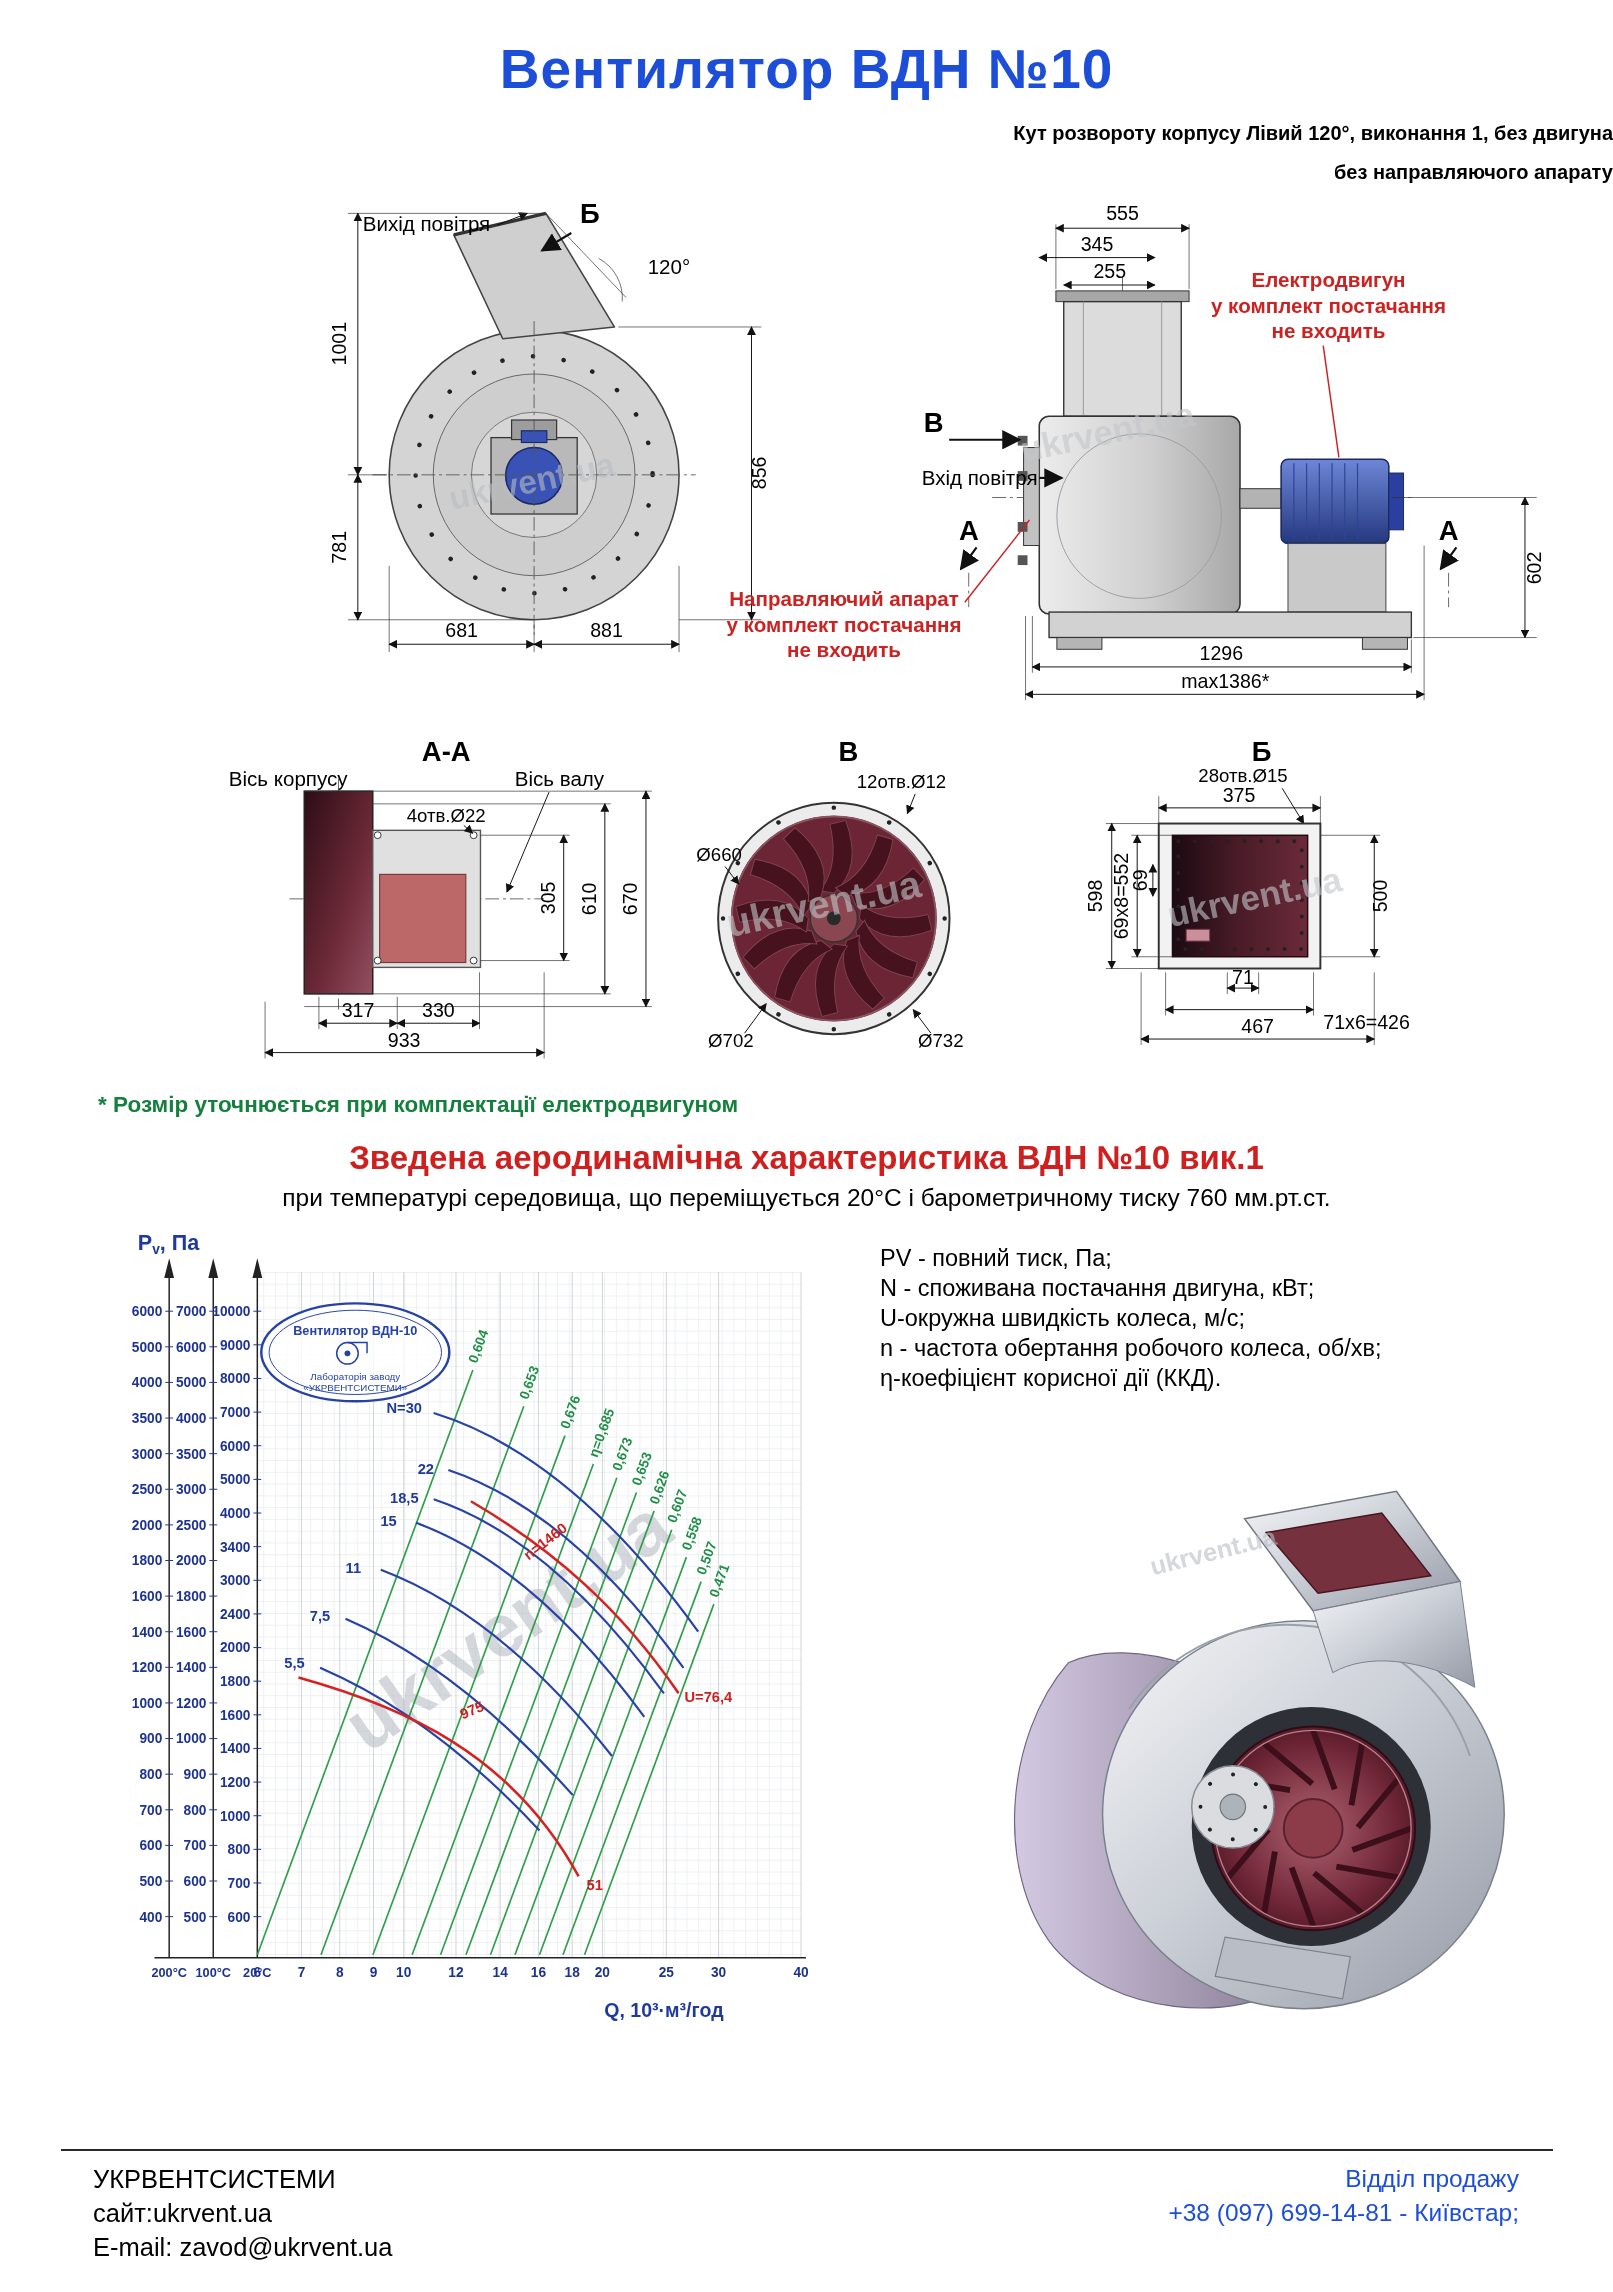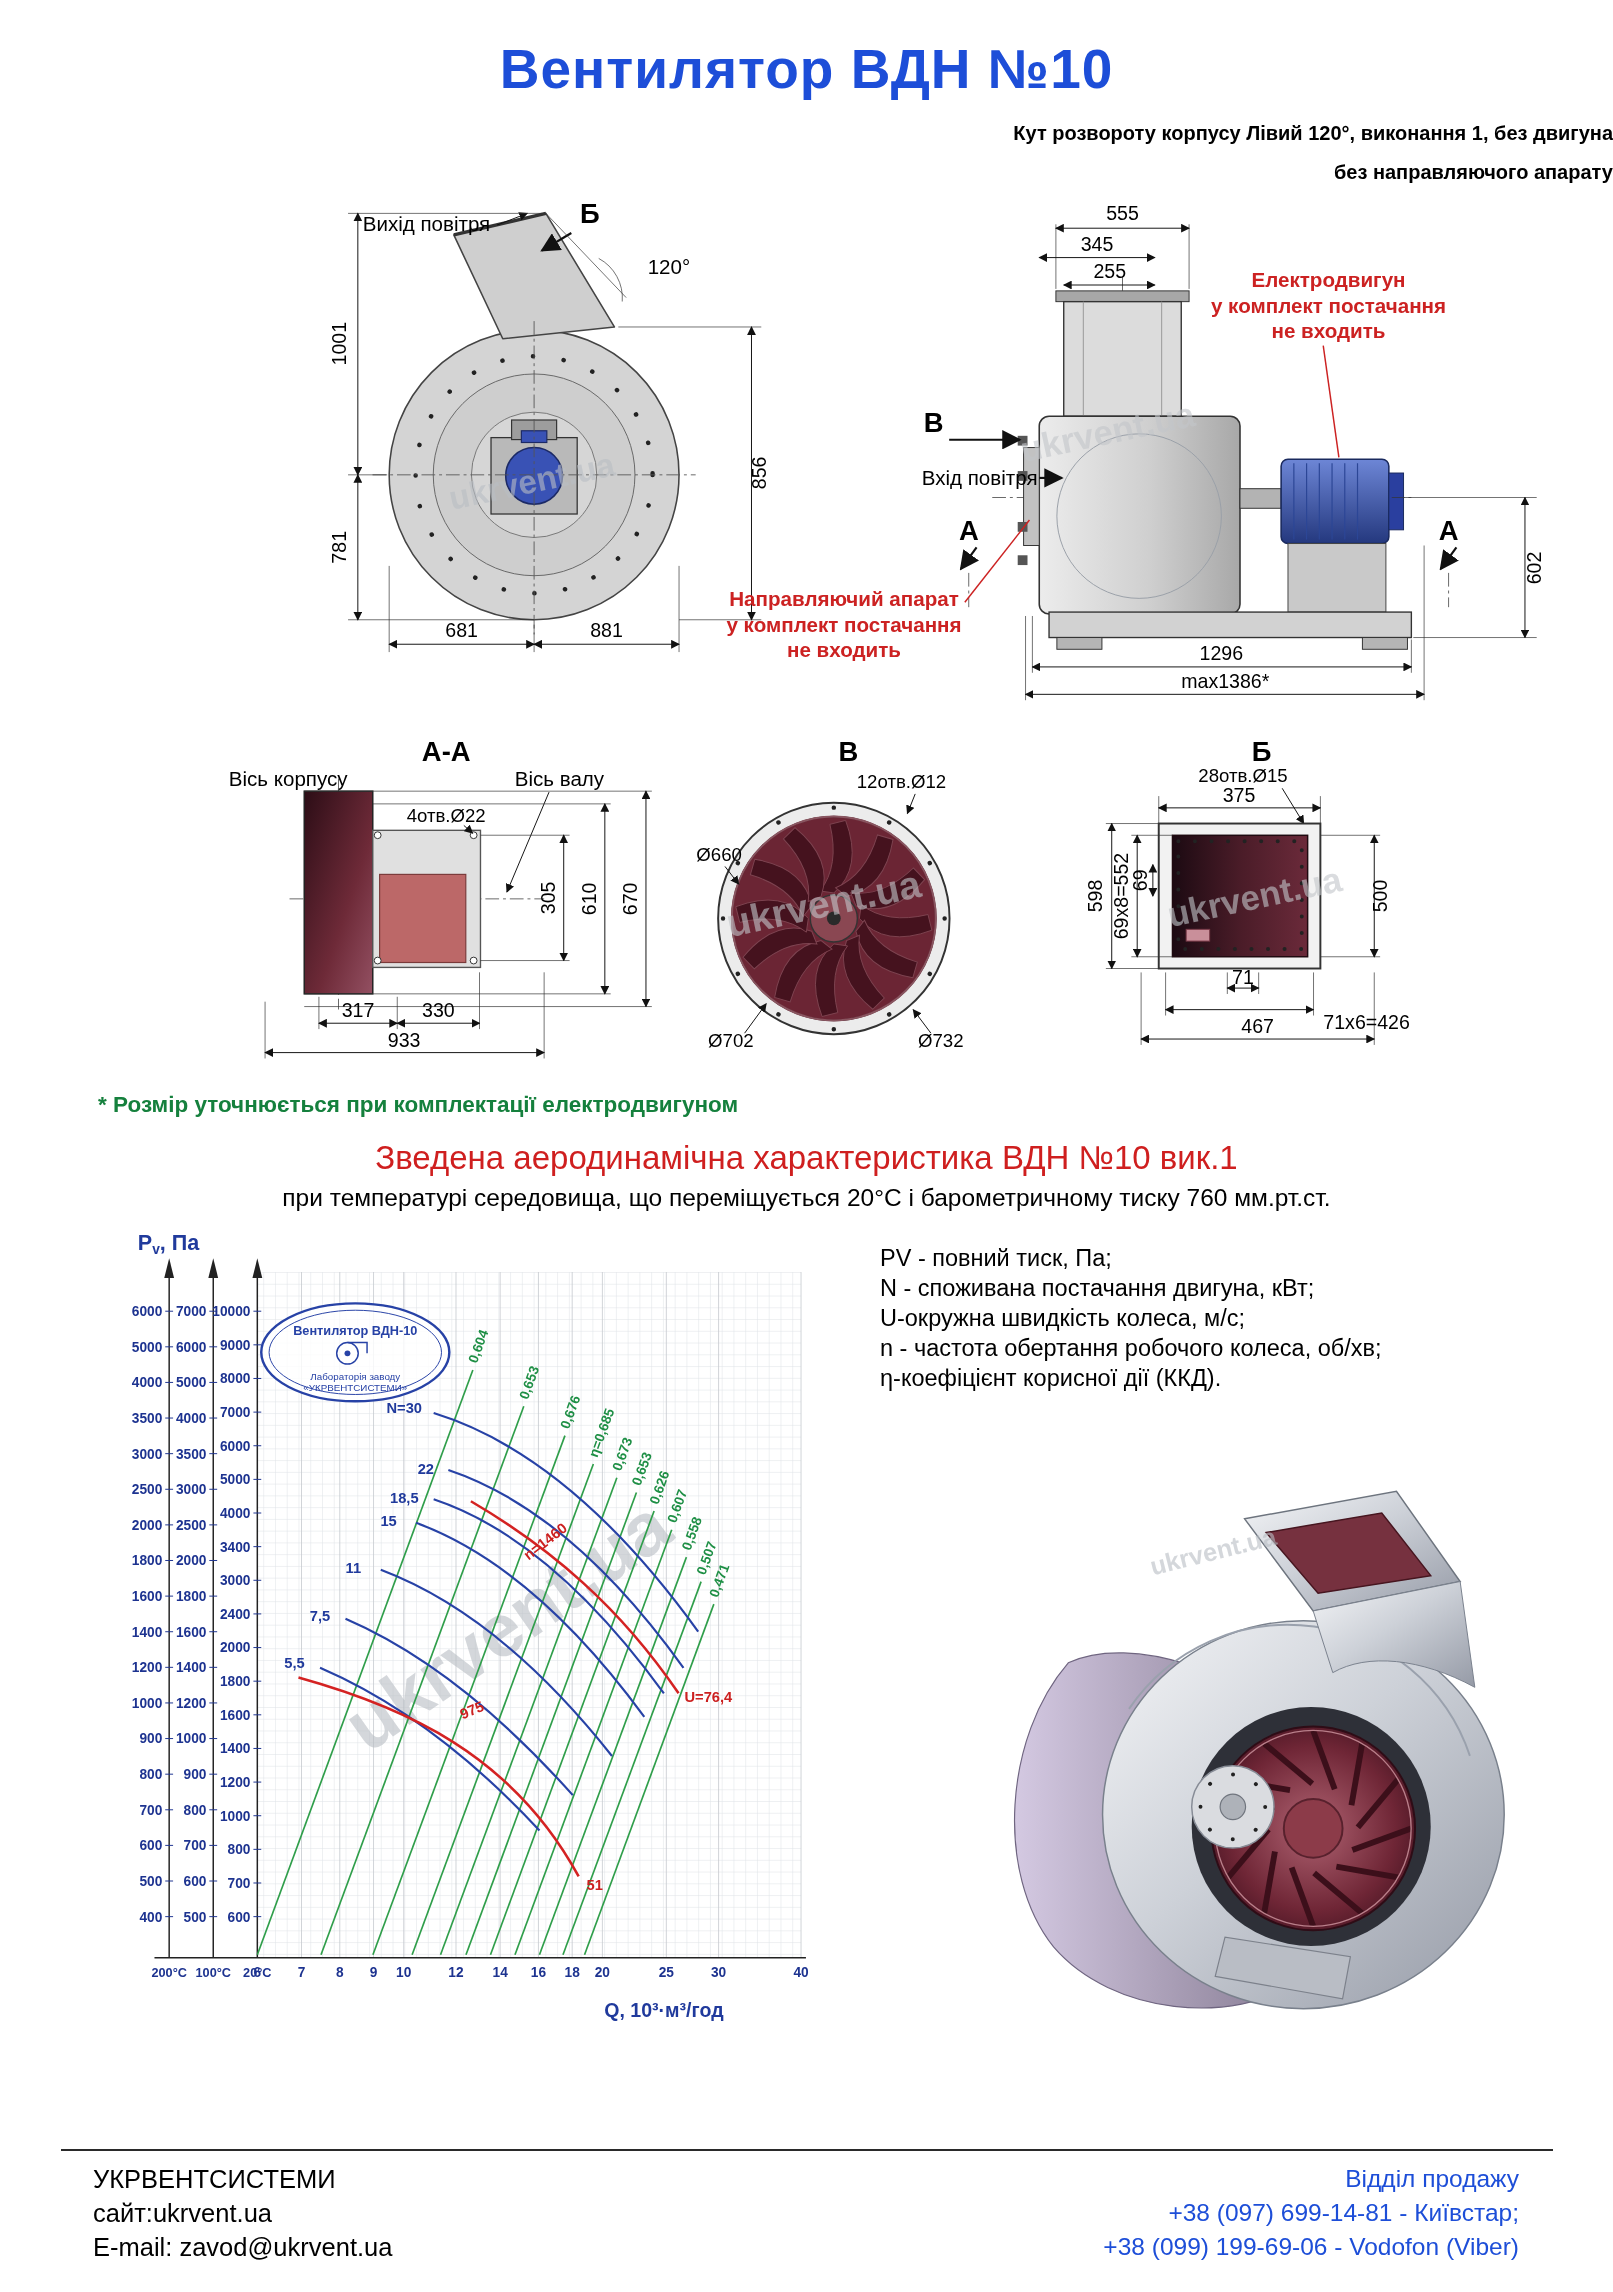--- a/index.html
+++ b/index.html
@@ -4,21 +4,21 @@
 <style>
   *{margin:0;padding:0;box-sizing:border-box}
   html,body{width:1613px;height:2293px;background:#fff;position:relative;overflow:hidden;
     font-family:"Liberation Sans",sans-serif;color:#111}
   .page-title{position:absolute;left:0;top:37px;width:100%;text-align:center;
     font-size:55px;font-weight:bold;color:#1d4ed8;letter-spacing:1px}
   .subtitle{position:absolute;left:0;top:114px;width:100%;text-align:right;
     font-size:20px;font-weight:bold;line-height:39px;color:#000}
   .footnote{position:absolute;left:98px;top:1092px;font-size:22.5px;font-weight:bold;color:#15803d}
   .aero-title{position:absolute;left:0;top:1139px;width:100%;text-align:center;
-    font-size:33px;font-weight:normal;color:#cf1f1f}
+    font-size:33px;font-weight:bold;color:#cf1f1f}
   .aero-sub{position:absolute;left:0;top:1184px;width:100%;text-align:center;
     font-size:24.5px;font-weight:normal;color:#000}
   .legend{position:absolute;left:880px;top:1243px;width:667px;font-size:23.5px;line-height:30px;color:#000}
   .rednote{position:absolute;color:#cc2222;font-weight:bold;font-size:20.6px;
     text-align:center;line-height:25.5px}
   .wmdiv{position:absolute;color:#c3c6ca;opacity:.6;font-weight:bold;font-size:37px;
     transform:rotate(-12deg);pointer-events:none}
   .footer-line{position:absolute;left:61px;top:2149px;width:1492px;height:2px;background:#2a2a2a}
   .footer-left{position:absolute;left:93px;top:2162px;font-size:25.5px;line-height:34px;color:#000}
   .footer-right{position:absolute;left:745px;top:2162px;width:774px;text-align:right;
@@ -649,15 +649,14 @@
 
 <div class="footer-line"></div>
 <div class="footer-left">
   <div>УКРВЕНТСИСТЕМИ</div>
   <div>сайт:ukrvent.ua</div>
   <div>E-mail: zavod@ukrvent.ua</div>
 </div>
 <div class="footer-right">
   <div>Відділ продажу</div>
   <div>+38 (097) 699-14-81 - Київстар;</div>
-  <div>+38 (099) 199-69-06 - Vodofon (Viber)</div>
 </div>
 
 
 </body></html>

